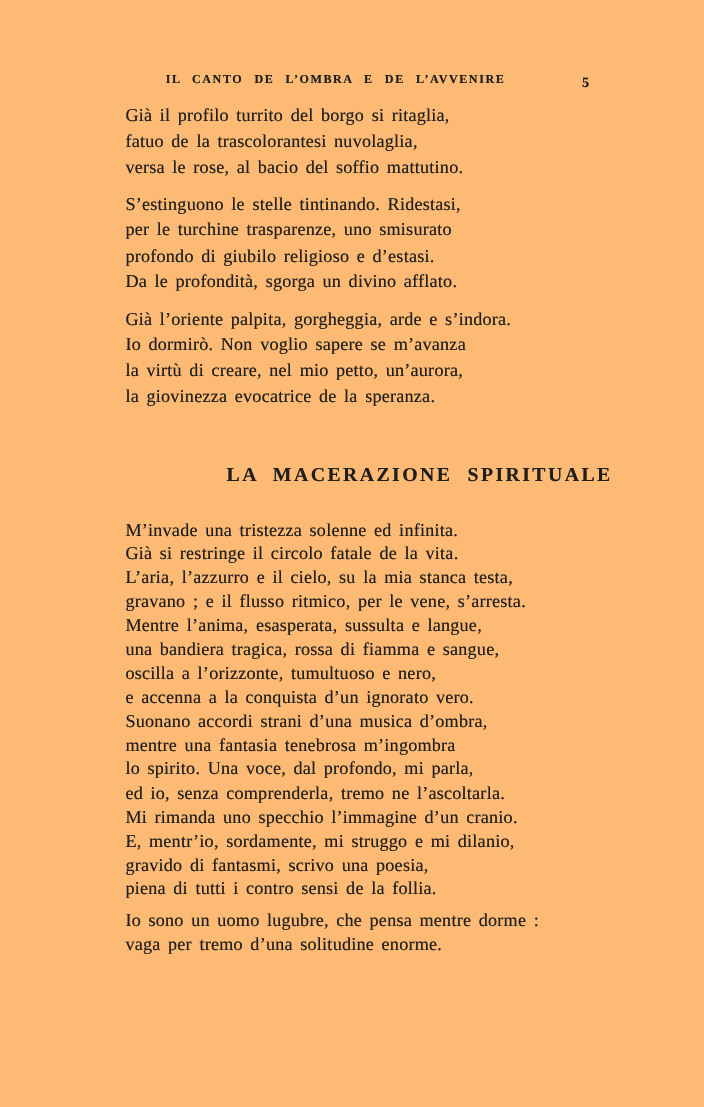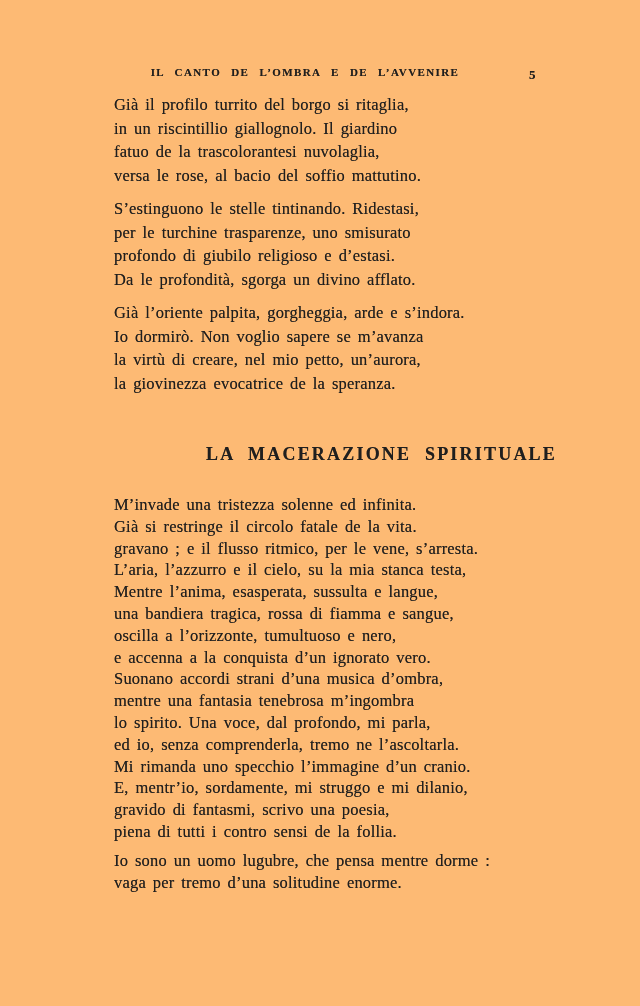--- a/index.html
+++ b/index.html
@@ -81,21 +81,20 @@
 
   <div class="running-head">
     <span class="running-title">IL CANTO DE L’OMBRA E DE L’AVVENIRE</span>
     <span class="page-number">5</span>
   </div>
 
   <div class="text-column">
 
     <div class="stanza">
       <div class="line">Già il profilo turrito del borgo si ritaglia,</div>
-      <div class="line">in un riscintillio giallognolo. Il giardino</div>
       <div class="line">fatuo de la trascolorantesi nuvolaglia,</div>
       <div class="line">versa le rose, al bacio del soffio mattutino.</div>
     </div>
 
     <div class="stanza">
       <div class="line">S’estinguono le stelle tintinando. Ridestasi,</div>
       <div class="line">per le turchine trasparenze, uno smisurato</div>
       <div class="line">profondo di giubilo religioso e d’estasi.</div>
       <div class="line">Da le profondità, sgorga un divino afflato.</div>
     </div>
@@ -105,22 +104,22 @@
       <div class="line">Io dormirò. Non voglio sapere se m’avanza</div>
       <div class="line">la virtù di creare, nel mio petto, un’aurora,</div>
       <div class="line">la giovinezza evocatrice de la speranza.</div>
     </div>
 
     <h2 class="section-title">LA MACERAZIONE SPIRITUALE</h2>
 
     <div class="stanza long">
       <div class="line">M’invade una tristezza solenne ed infinita.</div>
       <div class="line">Già si restringe il circolo fatale de la vita.</div>
+      <div class="line">L’aria, l’azzurro e il cielo, su la mia stanca testa,</div>
       <div class="line">gravano ; e il flusso ritmico, per le vene, s’arresta.</div>
-      <div class="line">L’aria, l’azzurro e il cielo, su la mia stanca testa,</div>
       <div class="line">Mentre l’anima, esasperata, sussulta e langue,</div>
       <div class="line">una bandiera tragica, rossa di fiamma e sangue,</div>
       <div class="line">oscilla a l’orizzonte, tumultuoso e nero,</div>
       <div class="line">e accenna a la conquista d’un ignorato vero.</div>
       <div class="line">Suonano accordi strani d’una musica d’ombra,</div>
       <div class="line">mentre una fantasia tenebrosa m’ingombra</div>
       <div class="line">lo spirito. Una voce, dal profondo, mi parla,</div>
       <div class="line">ed io, senza comprenderla, tremo ne l’ascoltarla.</div>
       <div class="line">Mi rimanda uno specchio l’immagine d’un cranio.</div>
       <div class="line">E, mentr’io, sordamente, mi struggo e mi dilanio,</div>

